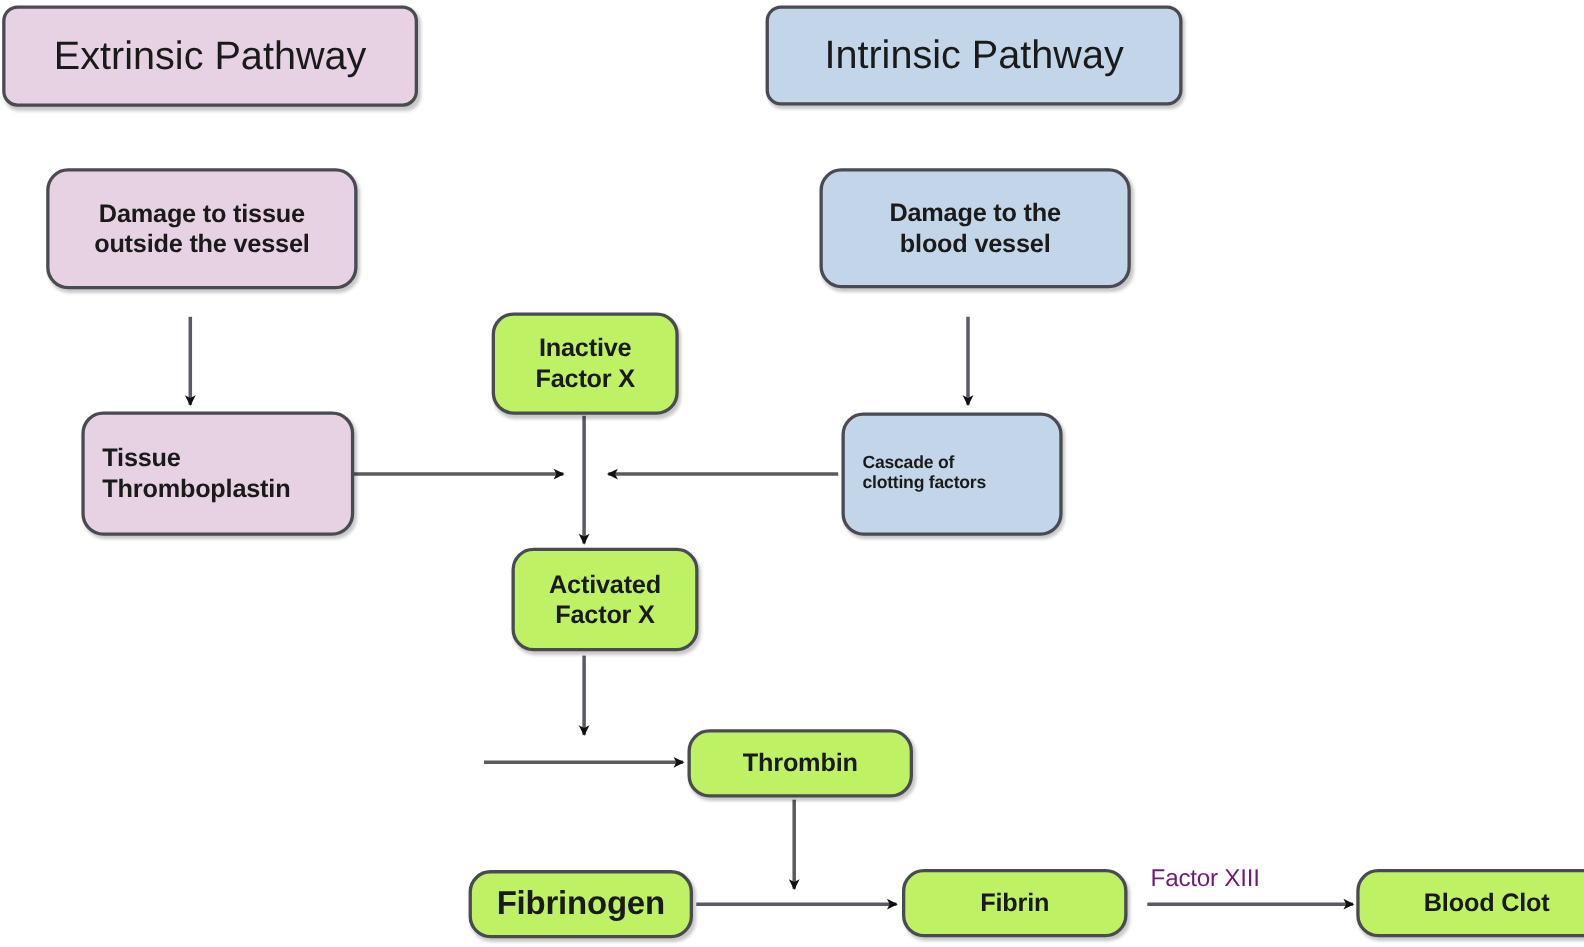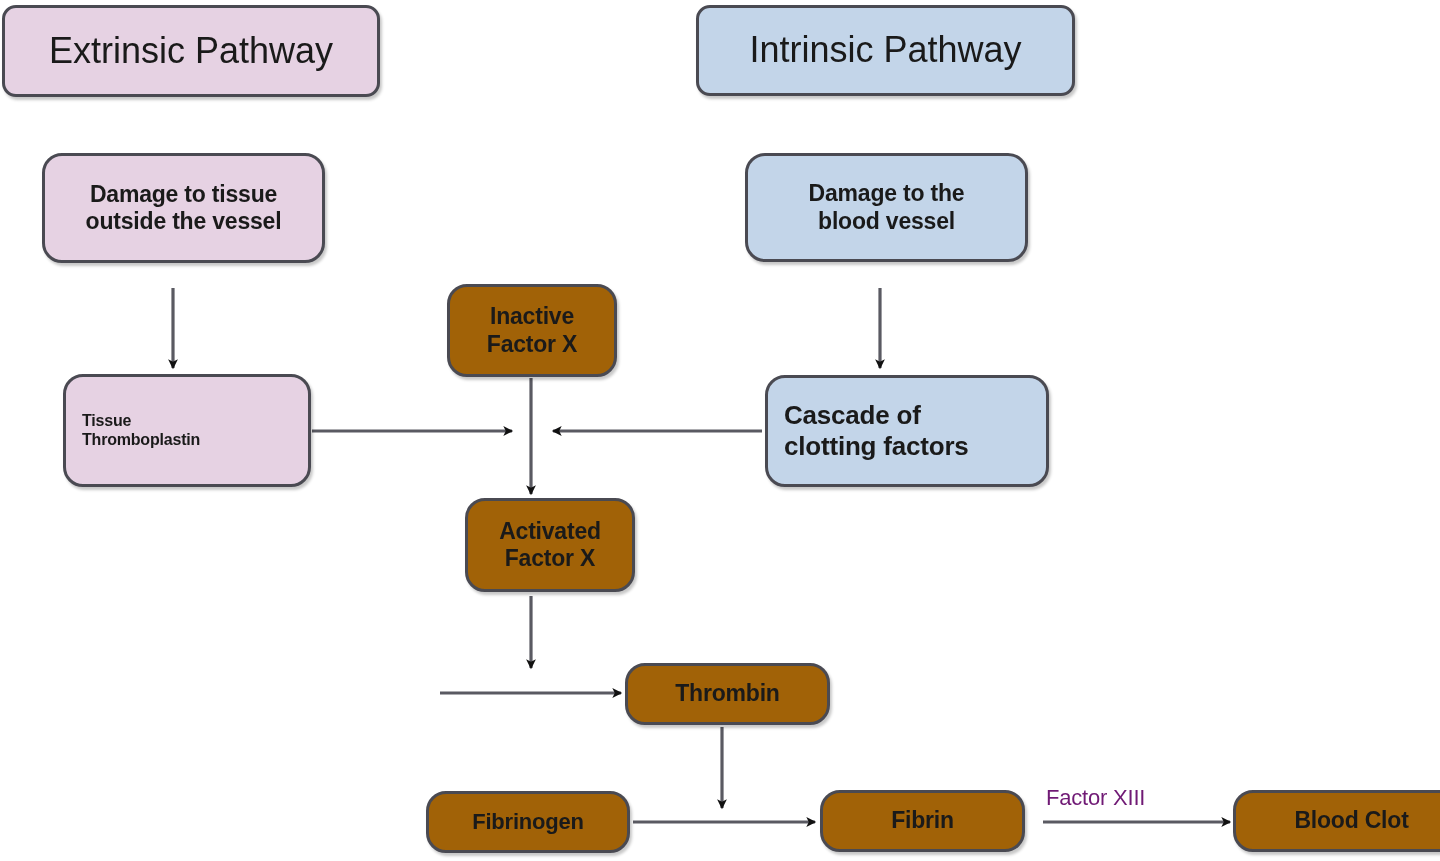--- a/index.html
+++ b/index.html
@@ -32,21 +32,21 @@
     color: #1a1a1a;
     font-weight: bold;
     line-height: 1.18;
     letter-spacing: -0.2px;
     box-shadow: 2px 3px 3px rgba(0,0,0,0.22);
     padding: 2px 6px;
     white-space: pre-line;
   }
   .node.pink  { background: #e6d2e3; }
   .node.blue  { background: #c3d5e9; }
-  .node.teal  { background: #a16207; }
+  .node.teal  { background: #bef264; }
 
   .node.header {
     border-radius: 14px;
     font-weight: normal;
     letter-spacing: 0px;
   }
   .node.left-align {
     justify-content: flex-start;
     text-align: left;
     padding-left: 16px;
@@ -109,39 +109,39 @@
     </g>
   </svg>
 
   <div class="node header pink" style="left:2px; top:5px; width:378px; height:92px; font-size:36px;">Extrinsic Pathway</div>
 
   <div class="node header blue" style="left:696px; top:5px; width:379px; height:91px; font-size:36px;">Intrinsic Pathway</div>
 
   <div class="node pink" style="left:42px; top:153px; width:283px; height:110px; font-size:23px;">Damage to tissue
 outside the vessel</div>
 
-  <div class="node pink left-align" style="left:63px; top:374px; width:248px; height:113px; font-size:16px;">Tissue
+  <div class="node pink left-align" style="left:74px; top:374px; width:248px; height:113px; font-size:23px;">Tissue
 Thromboplastin</div>
 
   <div class="node blue" style="left:745px; top:153px; width:283px; height:109px; font-size:23px;">Damage to the
 blood vessel</div>
 
-  <div class="node blue left-align" style="left:765px; top:375px; width:284px; height:112px; font-size:26px;">Cascade of
+  <div class="node blue left-align" style="left:765px; top:375px; width:201px; height:112px; font-size:16px;">Cascade of
 clotting factors</div>
 
   <div class="node teal" style="left:447px; top:284px; width:170px; height:93px; font-size:23px;">Inactive
 Factor X</div>
 
   <div class="node teal" style="left:447px; top:498px; width:170px; height:94px; font-size:23px;margin-left:18px;">Activated
 Factor X</div>
 
 
   <div class="node teal" style="left:625px; top:663px; width:205px; height:62px; font-size:23px;">Thrombin</div>
 
-  <div class="node teal" style="left:426px; top:791px; width:204px; height:62px; font-size:22px;">Fibrinogen</div>
+  <div class="node teal" style="left:426px; top:791px; width:204px; height:62px; font-size:30px;">Fibrinogen</div>
 
   <div class="node teal" style="left:820px; top:790px; width:205px; height:62px; font-size:23px;">Fibrin</div>
 
   <div class="node teal" style="left:1233px; top:790px; width:237px; height:62px; font-size:23px;">Blood Clot</div>
 
   <div class="edge-label" style="left:1046px; top:785px; font-size:22px;">Factor XIII</div>
 
 </div>
 
 </body></html>

